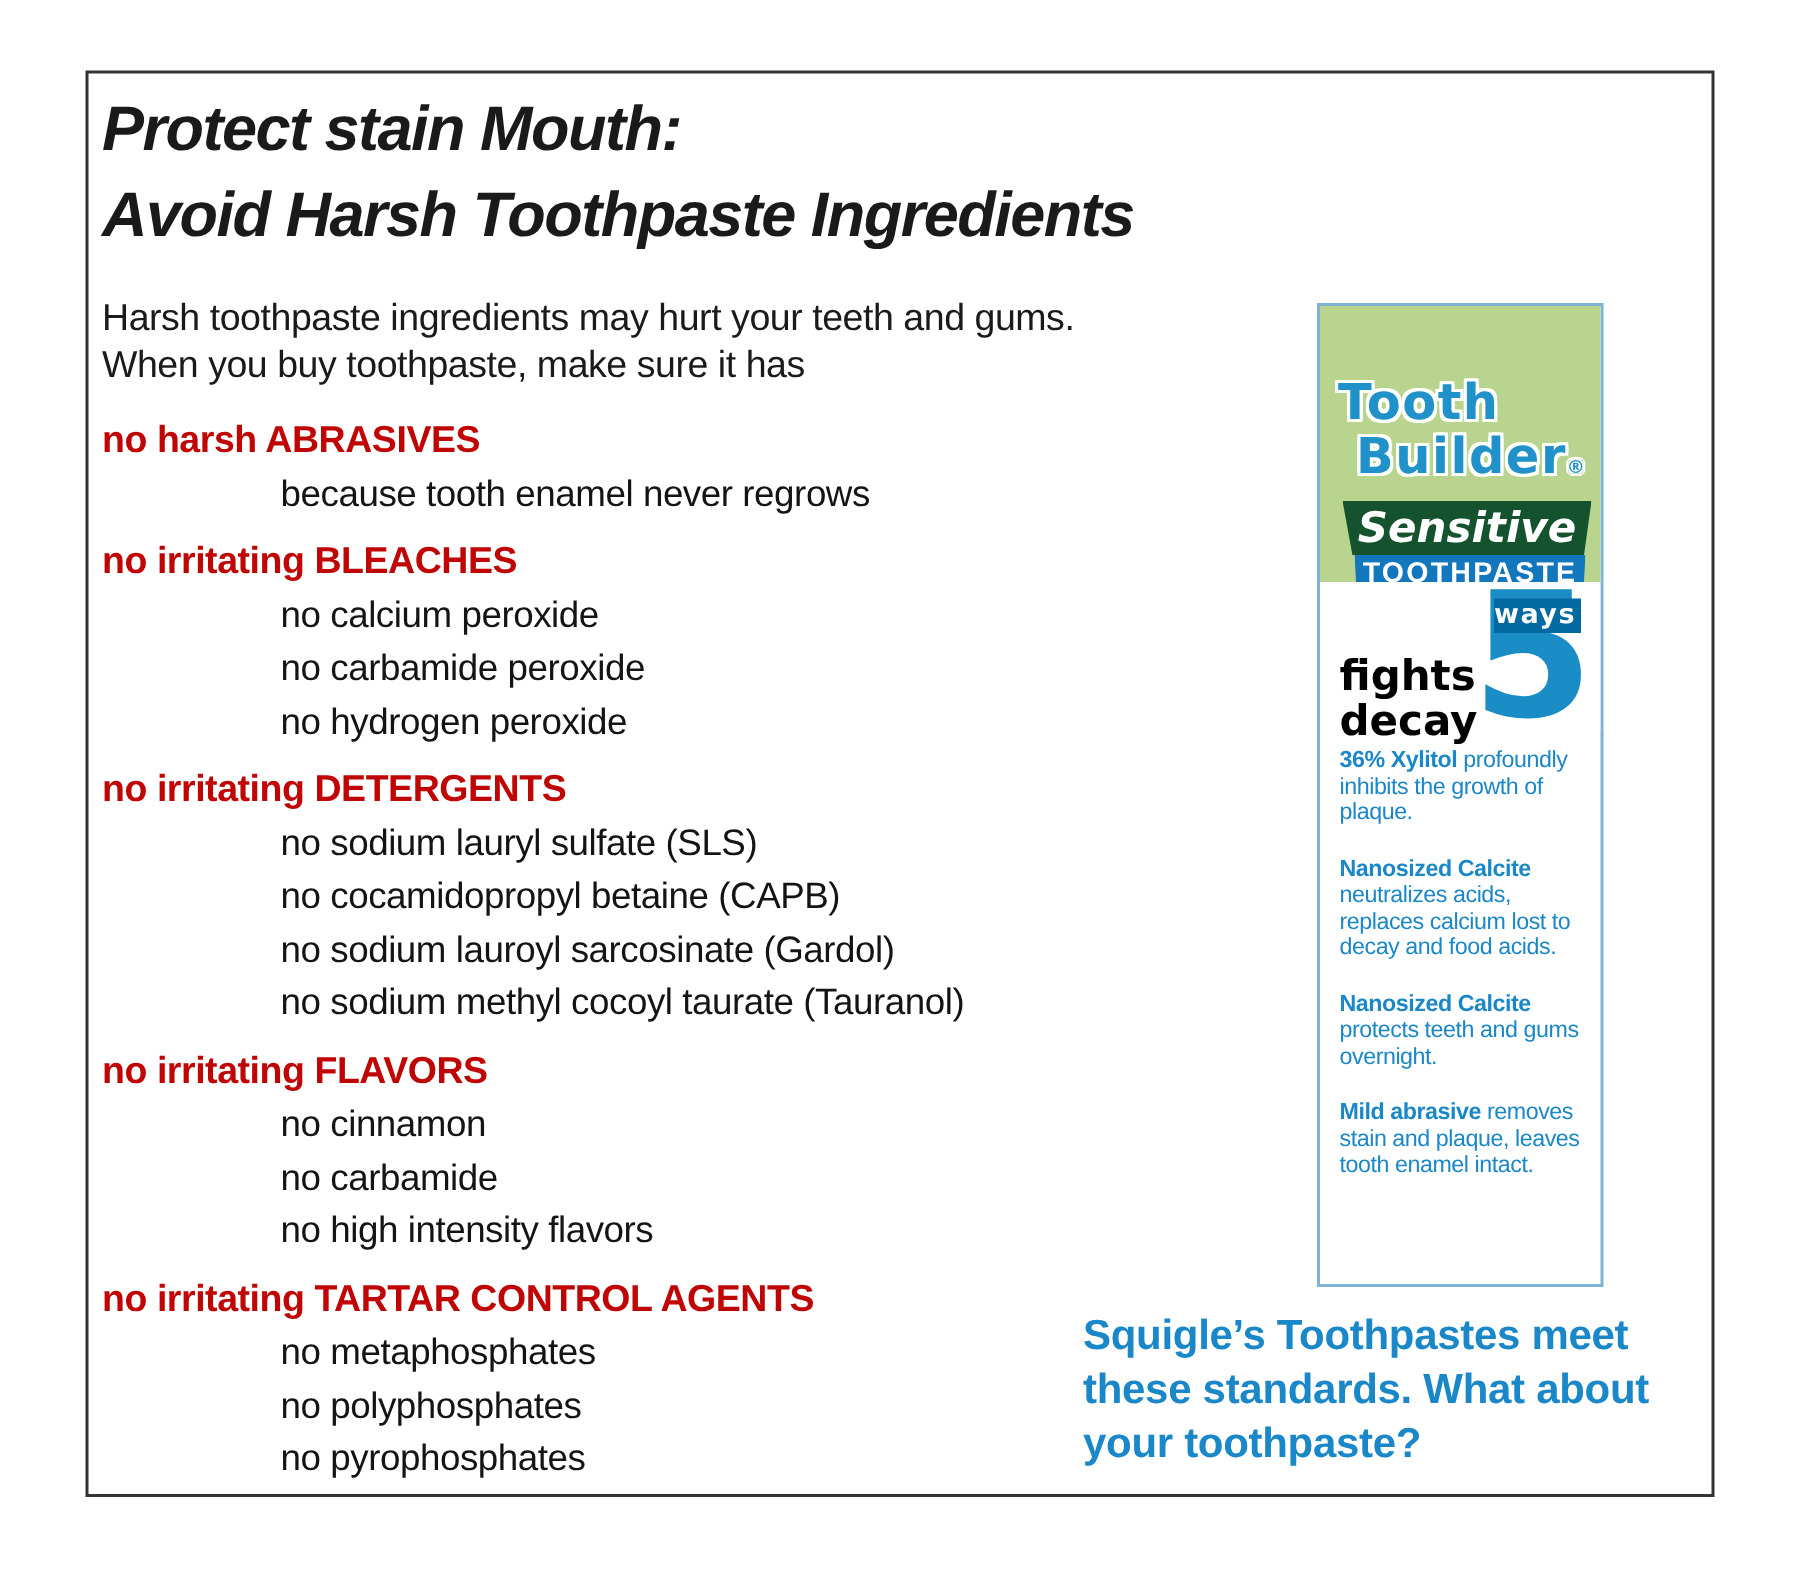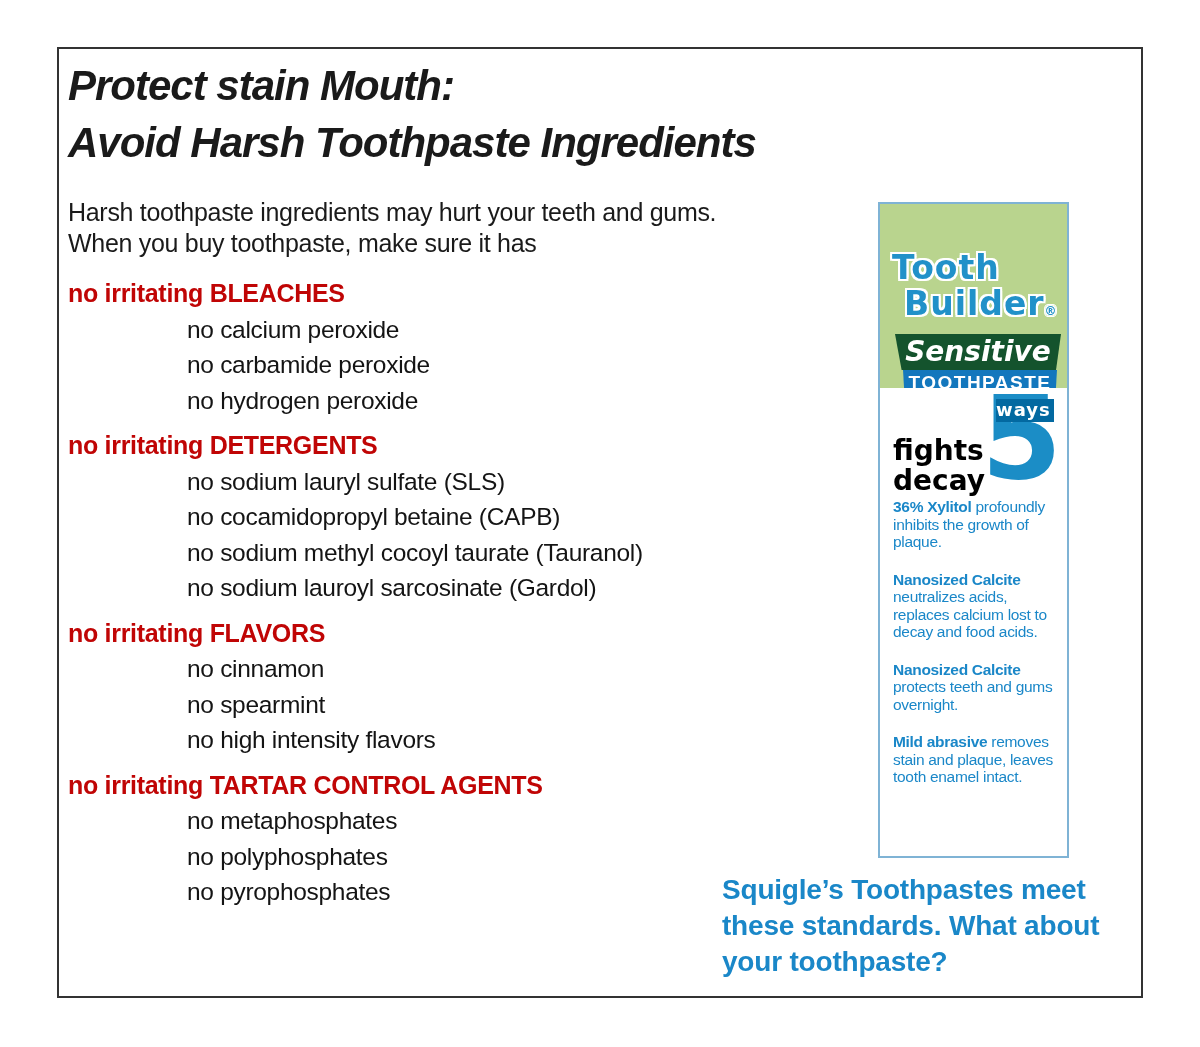--- a/index.html
+++ b/index.html
@@ -113,40 +113,44 @@
     <div>Avoid Harsh Toothpaste Ingredients</div>
   </div>
 
   <div class="intro">
     <div>Harsh toothpaste ingredients may hurt your teeth and gums.</div>
     <div>When you buy toothpaste, make sure it has</div>
   </div>
 
   <div class="sections">
 
+    <div class="section">
+      <div class="sec-heading">no harsh ABRASIVES</div>
+      <div class="sec-item">because tooth enamel never regrows</div>
+    </div>
 
     <div class="section">
       <div class="sec-heading">no irritating BLEACHES</div>
       <div class="sec-item">no calcium peroxide</div>
       <div class="sec-item">no carbamide peroxide</div>
       <div class="sec-item">no hydrogen peroxide</div>
     </div>
 
     <div class="section">
       <div class="sec-heading">no irritating DETERGENTS</div>
       <div class="sec-item">no sodium lauryl sulfate (SLS)</div>
       <div class="sec-item">no cocamidopropyl betaine (CAPB)</div>
+      <div class="sec-item">no sodium lauroyl sarcosinate (Gardol)</div>
       <div class="sec-item">no sodium methyl cocoyl taurate (Tauranol)</div>
-      <div class="sec-item">no sodium lauroyl sarcosinate (Gardol)</div>
     </div>
 
     <div class="section">
       <div class="sec-heading">no irritating FLAVORS</div>
       <div class="sec-item">no cinnamon</div>
-      <div class="sec-item">no spearmint</div>
+      <div class="sec-item">no carbamide</div>
       <div class="sec-item">no high intensity flavors</div>
     </div>
 
     <div class="section">
       <div class="sec-heading">no irritating TARTAR CONTROL AGENTS</div>
       <div class="sec-item">no metaphosphates</div>
       <div class="sec-item">no polyphosphates</div>
       <div class="sec-item">no pyrophosphates</div>
     </div>
 

